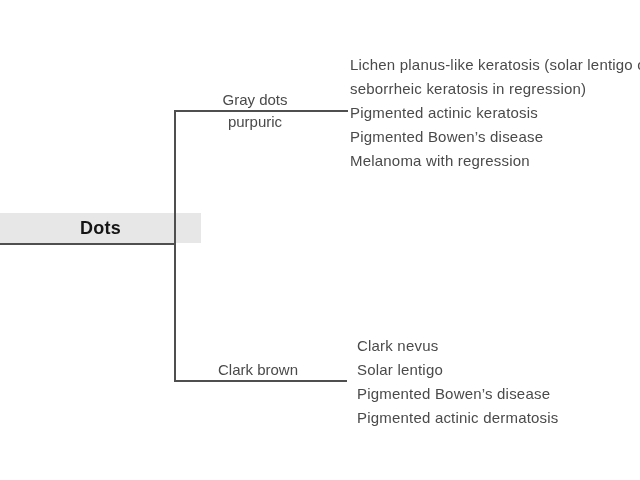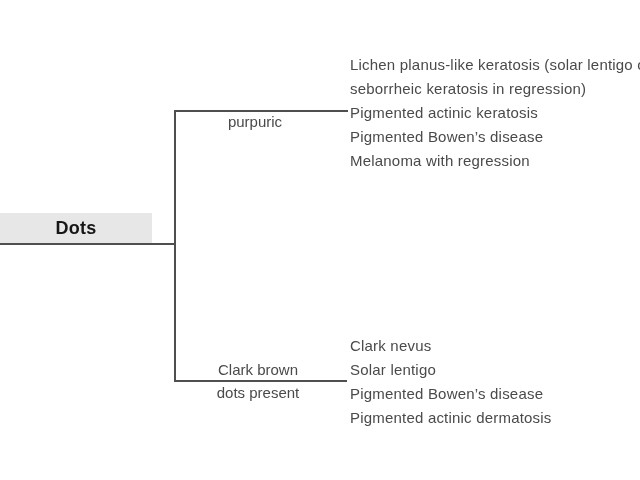--- a/index.html
+++ b/index.html
@@ -13,21 +13,21 @@
     height: 480px;
     background: #ffffff;
     overflow: hidden;
     font-family: "Liberation Sans", sans-serif;
   }
   
   .root-box {
     position: absolute;
     left: 0;
     top: 213px;
-    width: 152px;
+    width: 201px;
     height: 30px;
     background: #e7e7e7;
     display: flex;
     align-items: center;
     justify-content: center;
   }
   .root-label {
     font-size: 18px;
     font-weight: bold;
     color: #161616;
@@ -59,40 +59,40 @@
   .outcomes {
     position: absolute;
     left: 350px;
     font-size: 15px;
     line-height: 24px;
     color: #4a4a4a;
     white-space: nowrap;
     letter-spacing: 0.2px;
   }
   .outcomes-top    { top: 53px; }
-  .outcomes-bottom { top: 334px; }
+  .outcomes-bottom { top: 334px; margin-left: 7px; }
 </style>
 </head>
 <body>
 
 <div class="canvas">
 
   <div class="root-box">
     <span class="root-label">Dots</span>
   </div>
 
   <div class="line root-line"></div>
   <div class="line v-line"></div>
   <div class="line h-top"></div>
   <div class="line h-bottom"></div>
 
+  <div class="branch-label lbl-gray-1">Gray dots</div>
   <div class="branch-label lbl-gray-2">purpuric</div>
 
   <div class="branch-label lbl-brown-1">Clark brown</div>
-  <div class="branch-label lbl-brown-2">dots present</div>
 
   <div class="outcomes outcomes-top">
     <div>Lichen planus-like keratosis (solar lentigo or</div>
     <div>seborrheic keratosis in regression)</div>
     <div>Pigmented actinic keratosis</div>
     <div>Pigmented Bowen’s disease</div>
     <div>Melanoma with regression</div>
   </div>
 
   <div class="outcomes outcomes-bottom">

